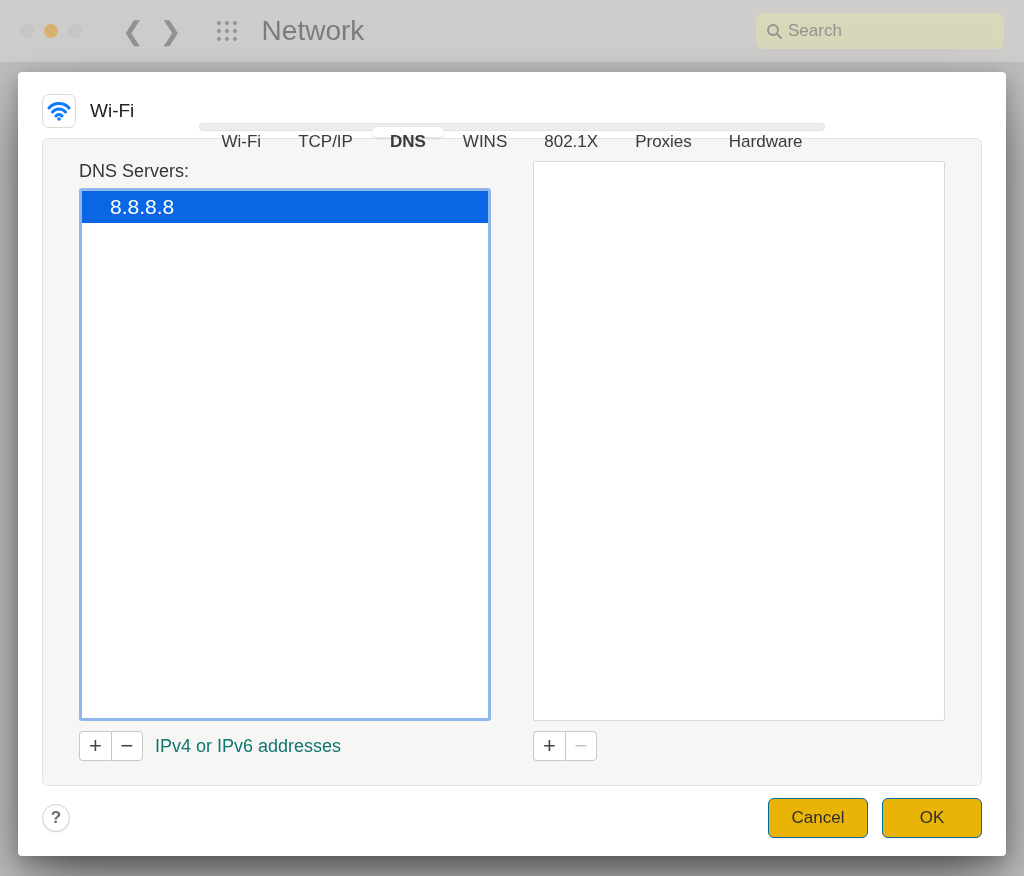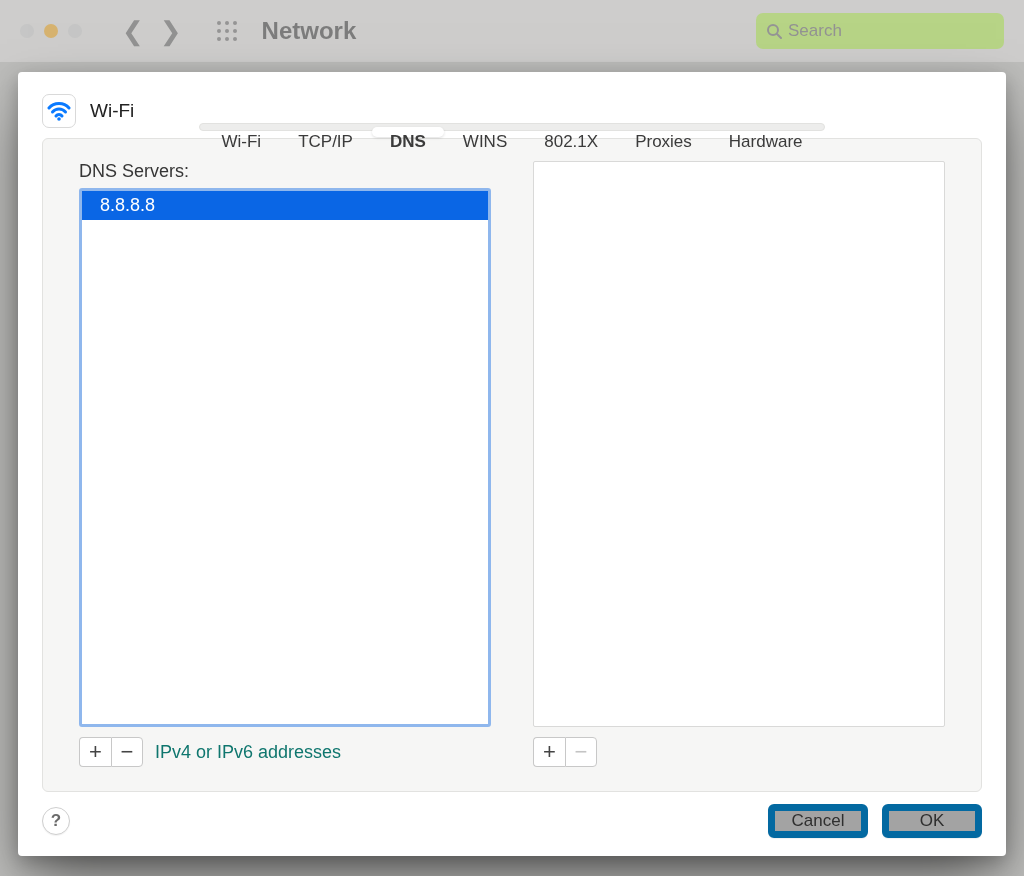--- a/index.html
+++ b/index.html
@@ -29,26 +29,26 @@
     .traffic-lights { display: flex; gap: 10px; margin-right: 20px;}
     .tl { width: 14px; height: 14px; border-radius: 50%; }
     .tl-close { background: #d8d8d8; }
     .tl-min { background: #f7b63c; }
     .tl-zoom { background: #d8d8d8; }
 
     .nav-arrows { display:flex; gap:16px; color:#7a7a7a; font-size:26px; margin-right:10px; margin-left:10px;}
     .grid-icon { color:#8c8c8c; margin: 0 14px; }
     .grid-icon svg { display: block; }
 
-    .title-text { font-size: 24px; font-weight:700; color:#555; }
+    .title-text { font-size: 28px; font-weight:400; color:#555; }
 
     .search-box {
       margin-left: auto;
       width: 248px; height: 36px;
-      background: #bef264;
+      background: #fef9c3;
       border-radius: 7px;
       display:flex; align-items:center;
       padding: 0 10px; gap:6px;
       color:#7c7c7c;
     }
     .mag { width:16px; height:16px; }
 
     .bg-strip { position:absolute; left:0; right:0; top:62px; bottom:0; background:#bdbdbb; }
 
     
@@ -115,22 +115,22 @@
       flex:1; min-height: 420px;
       background:#fff;
       border:1px solid #d9d9d8;
       border-radius:2px;
     }
     .list-box.focused {
       border: 3px solid #8fb7ed;
       border-radius:3px;
     }
     .list-row-item {
-      padding: 4px 18px;
-      font-size: 18px;
+      padding: 4px 28px;
+      font-size: 21px;
     }
     .list-row-item.selected { background:#0a66e5; color:#fff; }
 
     .list-controls { display:flex; align-items:center; gap: 12px; margin-top: 10px; }
     .pm-group { display:flex; }
     .pm-btn {
       width:32px; height:30px;
       background:#fff; border:1px solid #c8c8c8;
       display:flex; align-items:center; justify-content:center;
       font-size:22px; line-height:1; color:#444; cursor:pointer;
@@ -146,22 +146,22 @@
     }
     .help-btn {
       width:28px; height:28px; border-radius:50%;
       border:1px solid #cfcfcf; background:#fff;
       display:flex; align-items:center; justify-content:center;
       color:#6a6a6a; font-size:17px; font-weight:600; cursor:pointer;
       box-shadow: 0 1px 1px rgba(0,0,0,0.05);
     }
     .spacer { flex:1; }
     .btn {
-      min-width:100px; height:34px;
-      background:#a3a3a3; border:7px solid #0369a1; border-radius:6px;
+      min-width:100px; height:40px;
+      background:#eab308; border:1px solid #0369a1; border-radius:6px;
       font-size:17px; color:#2f2f2f; cursor:pointer;
       box-shadow: 0 1px 1px rgba(0,0,0,0.06);
     }
   </style>
 </head>
 <body>
 
 <div class="parent-window">
   <div class="traffic-lights">
     <div class="tl tl-close"></div>

